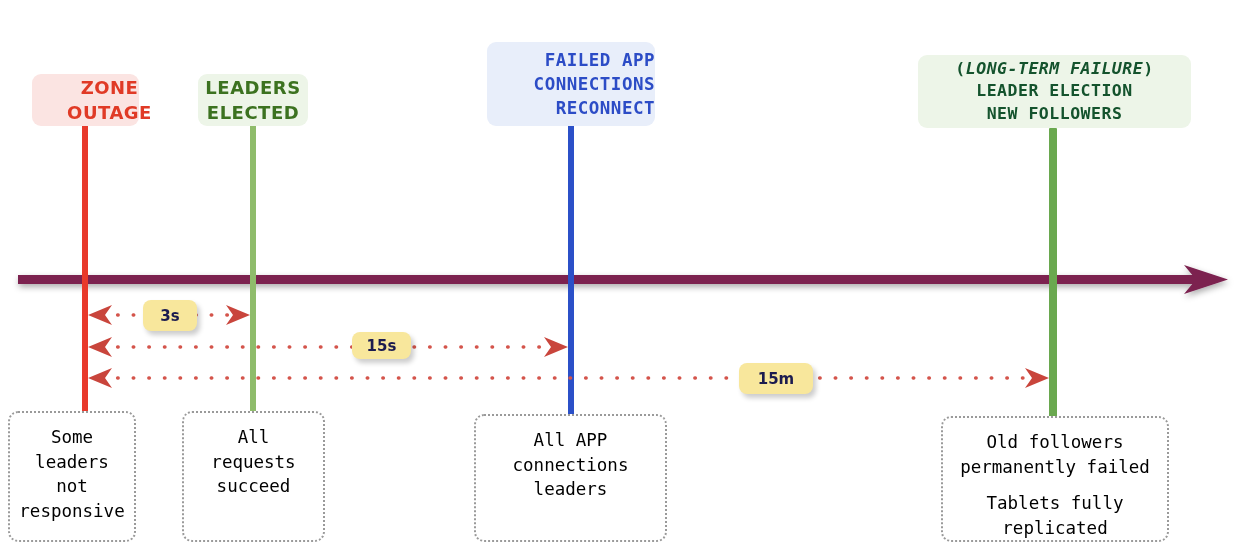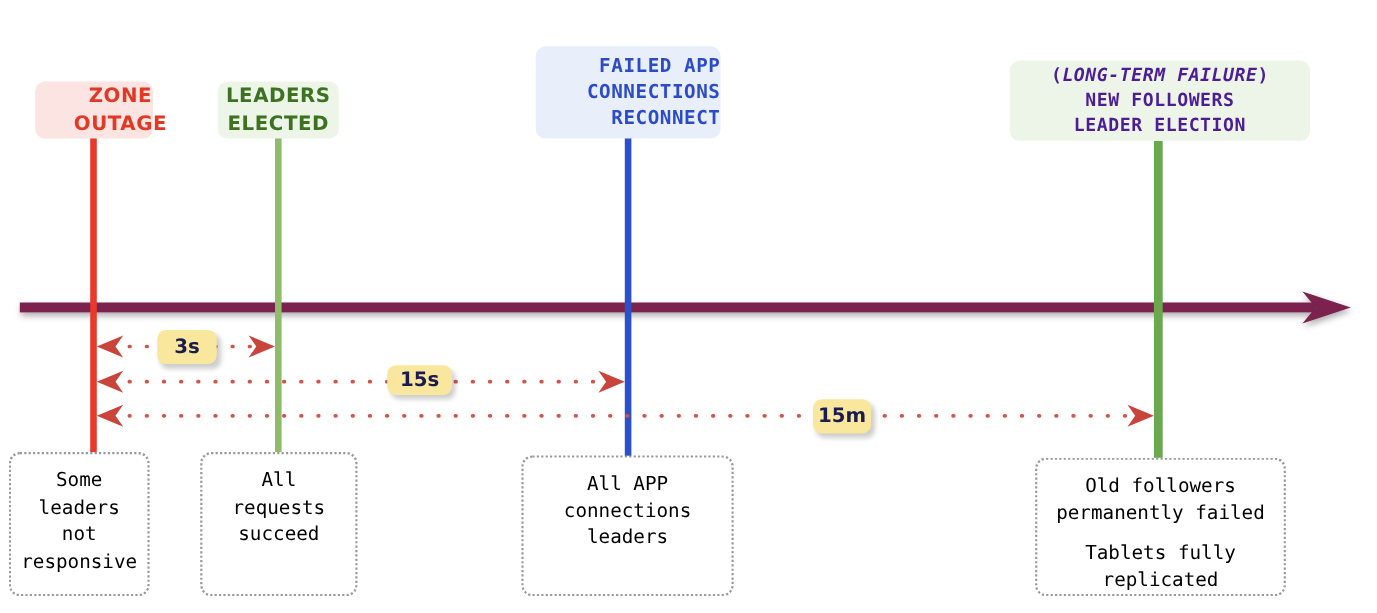--- a/index.html
+++ b/index.html
@@ -51,21 +51,21 @@
   .chip-blue {
     background: #E8EEFA;
     color: #2C4CC6;
     font-family: "DejaVu Sans Mono", "Liberation Mono", monospace;
     font-size: 17.5px;
     line-height: 24px;
     align-items: flex-end;
   }
   .chip-green-mono {
     background: #EDF5E8;
-    color: #4c1d95;
+    color: #14532d;
     font-family: "DejaVu Sans Mono", "Liberation Mono", monospace;
     font-size: 16.5px;
     line-height: 22.5px;
   }
   .ital { font-style: italic; }
 
   
   .vline {
     position: absolute;
     border-radius: 1px;
@@ -87,21 +87,21 @@
   }
 
   
   .badge {
     position: absolute;
     box-sizing: border-box;
     background: #F8E79C;
     color: #1B1B4F;
     font-family: "DejaVu Sans", "Liberation Sans", sans-serif;
     font-weight: bold;
-    font-size: 18px;
+    font-size: 15px;
     border-radius: 8px;
     display: flex;
     align-items: center;
     justify-content: center;
     box-shadow: 3px 4px 5px rgba(0,0,0,0.20);
   }
 
   
   .state-box {
     position: absolute;
@@ -156,22 +156,22 @@
   </div>
 
   <div class="event-chip chip-blue" style="left:487px; top:42px; width:168px; height:84px;">
     <span class="chip-line">FAILED APP</span>
     <span class="chip-line">CONNECTIONS</span>
     <span class="chip-line">RECONNECT</span>
   </div>
 
   <div class="event-chip chip-green-mono" style="left:918px; top:55px; width:273px; height:73px;">
     <span class="chip-line"><span>(</span><span class="ital">LONG-TERM FAILURE</span><span>)</span></span>
+    <span class="chip-line">LEADER ELECTION</span>
     <span class="chip-line">NEW FOLLOWERS</span>
-    <span class="chip-line">LEADER ELECTION</span>
   </div>
 
   <svg class="measure-svg" width="1252" height="557">
 
     <g>
       <line x1="102" y1="315" x2="246" y2="315" stroke="#D4544B" stroke-width="3.4" stroke-linecap="round" stroke-dasharray="0.6 15"></line>
       <polygon points="88,315 112,305 105,315 112,325" fill="#C9453C"></polygon>
       <polygon points="250,315 226,305 233,315 226,325" fill="#C9453C"></polygon>
     </g>
 
@@ -187,21 +187,21 @@
       <polygon points="1049,378 1025,368 1032,378 1025,388" fill="#C9453C"></polygon>
     </g>
   </svg>
 
   <div class="badge" style="left:143px; top:300px; width:54px; height:31px;">
     <span>3s</span>
   </div>
   <div class="badge" style="left:352px; top:332px; width:59px; height:27px;">
     <span>15s</span>
   </div>
-  <div class="badge" style="left:739px; top:363px; width:53px; height:31px;">
+  <div class="badge" style="left:739px; top:363px; width:74px; height:31px;">
     <span>15m</span>
   </div>
 
   <div class="state-box" style="left:8px; top:411px; width:128px; height:131px;">
     <span>Some</span>
     <span>leaders</span>
     <span>not</span>
     <span>responsive</span>
   </div>
 

